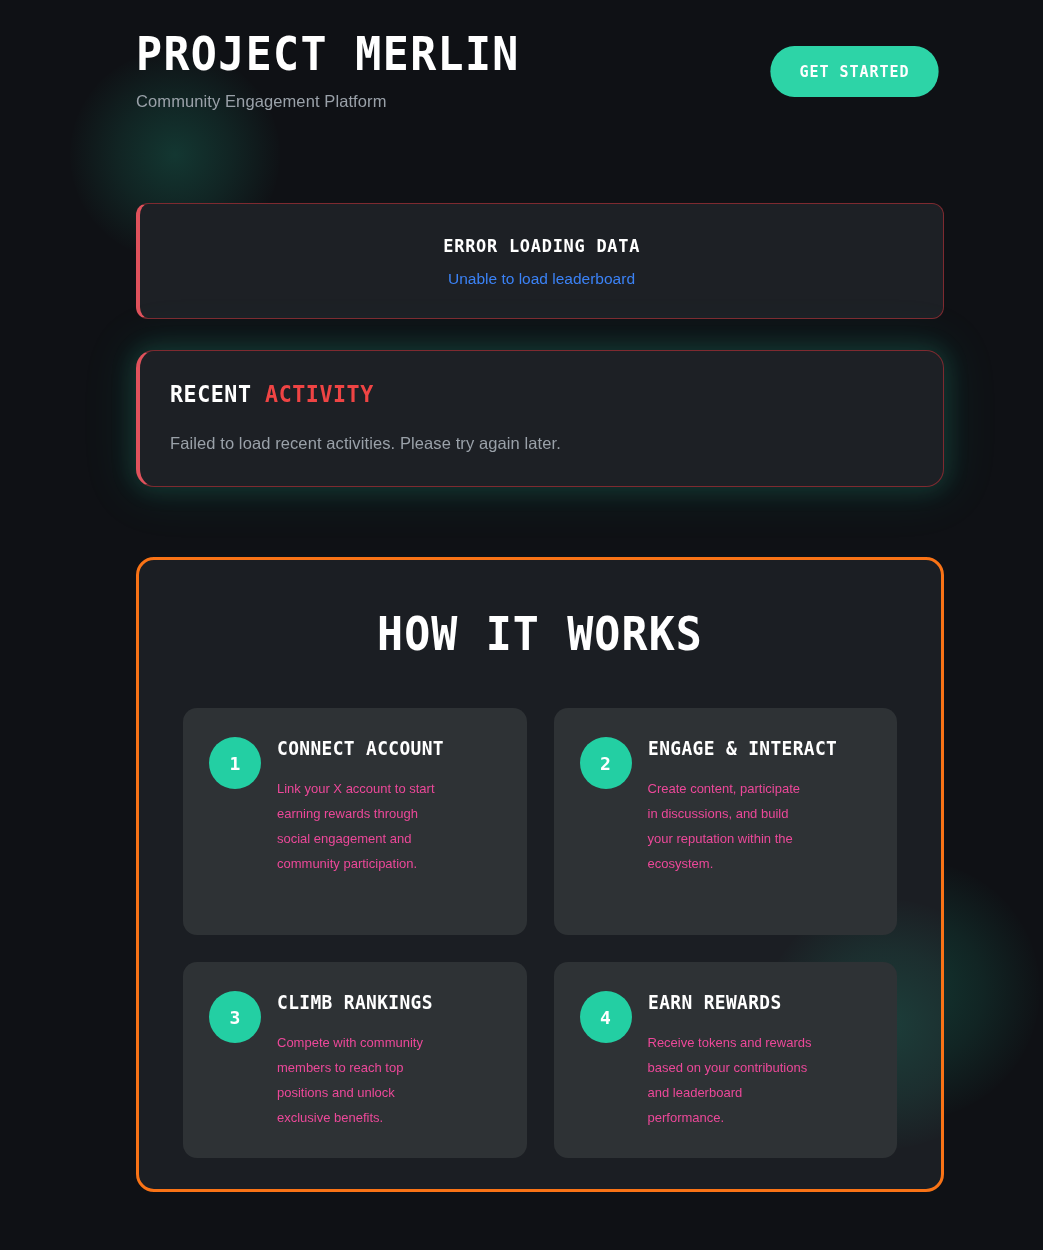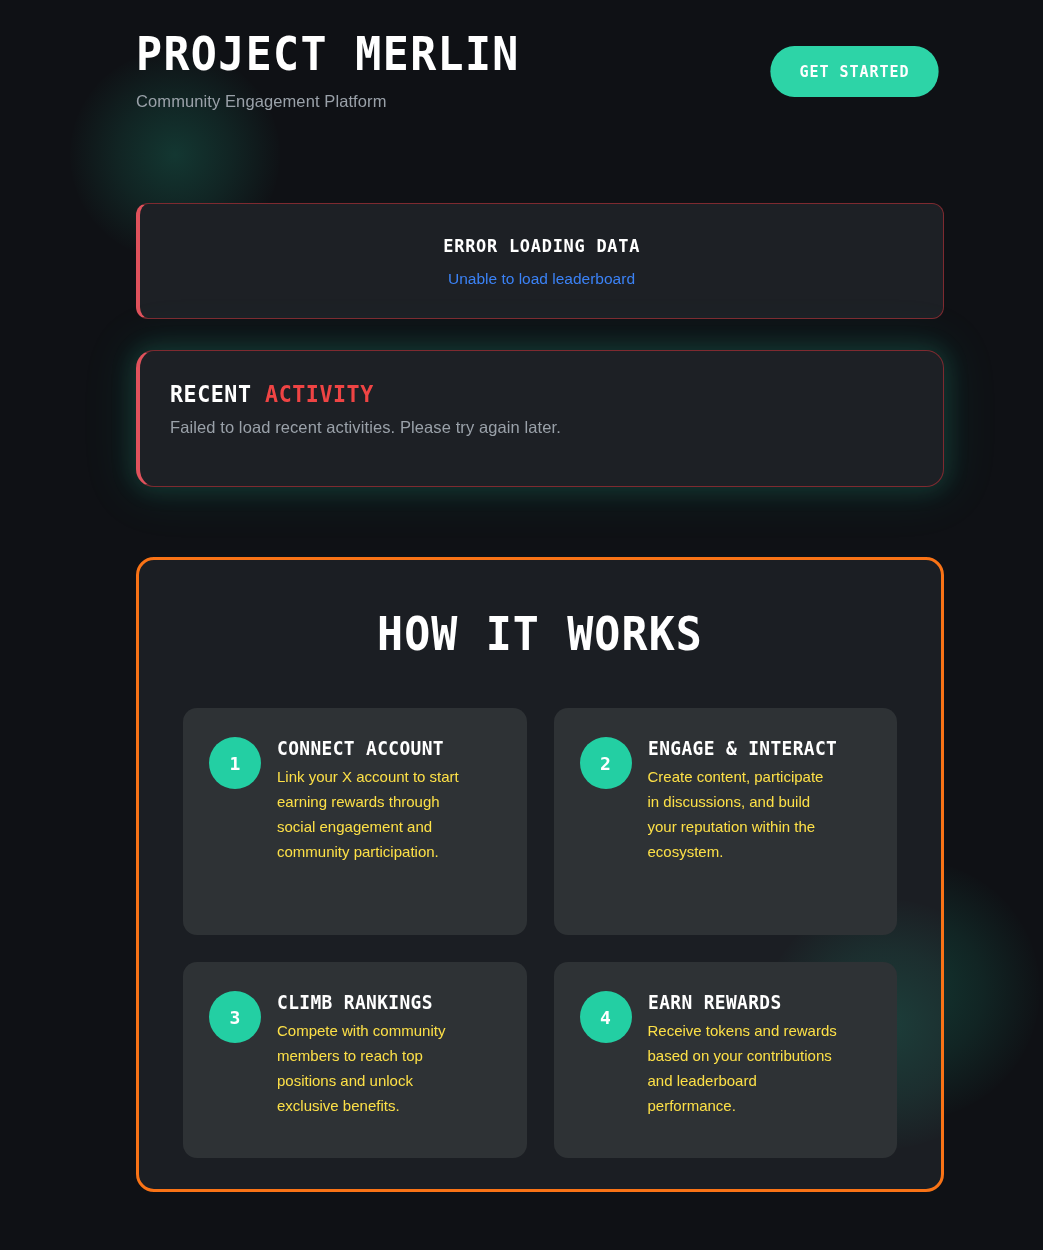--- a/index.html
+++ b/index.html
@@ -145,21 +145,21 @@
     font-family: "DejaVu Sans Mono", monospace;
     font-size: 23px;
     font-weight: 700;
     letter-spacing: 0.6px;
     color: #ffffff;
     transform: scaleX(0.94);
     transform-origin: left center;
   }
   .activity-heading .accent { color: #ef4444; }
   .activity-body {
-    margin-top: 11px;
+    margin-top: 27px;
     font-size: 16.5px;
     color: #9aa1a9;
     letter-spacing: 0.1px;
   }
 
   
   .hiw-panel {
     position: absolute;
     left: 136px;
     top: 557px;
@@ -233,24 +233,24 @@
     font-family: "DejaVu Sans Mono", monospace;
     font-size: 19px;
     font-weight: 700;
     letter-spacing: 0.4px;
     line-height: 31px;
     color: #ffffff;
     transform: scaleX(0.94);
     transform-origin: left top;
   }
   .step-desc {
-    margin-top: 0;
-    font-size: 15px;
+    margin-top: 12px;
+    font-size: 13px;
     line-height: 25px;
-    color: #fde047;
+    color: #ec4899;
     white-space: pre-line;
   }
 </style>
 </head>
 <body>
 
 <div class="glow glow-topleft"></div>
 <div class="glow glow-bottomright"></div>
 
 <div class="page">

